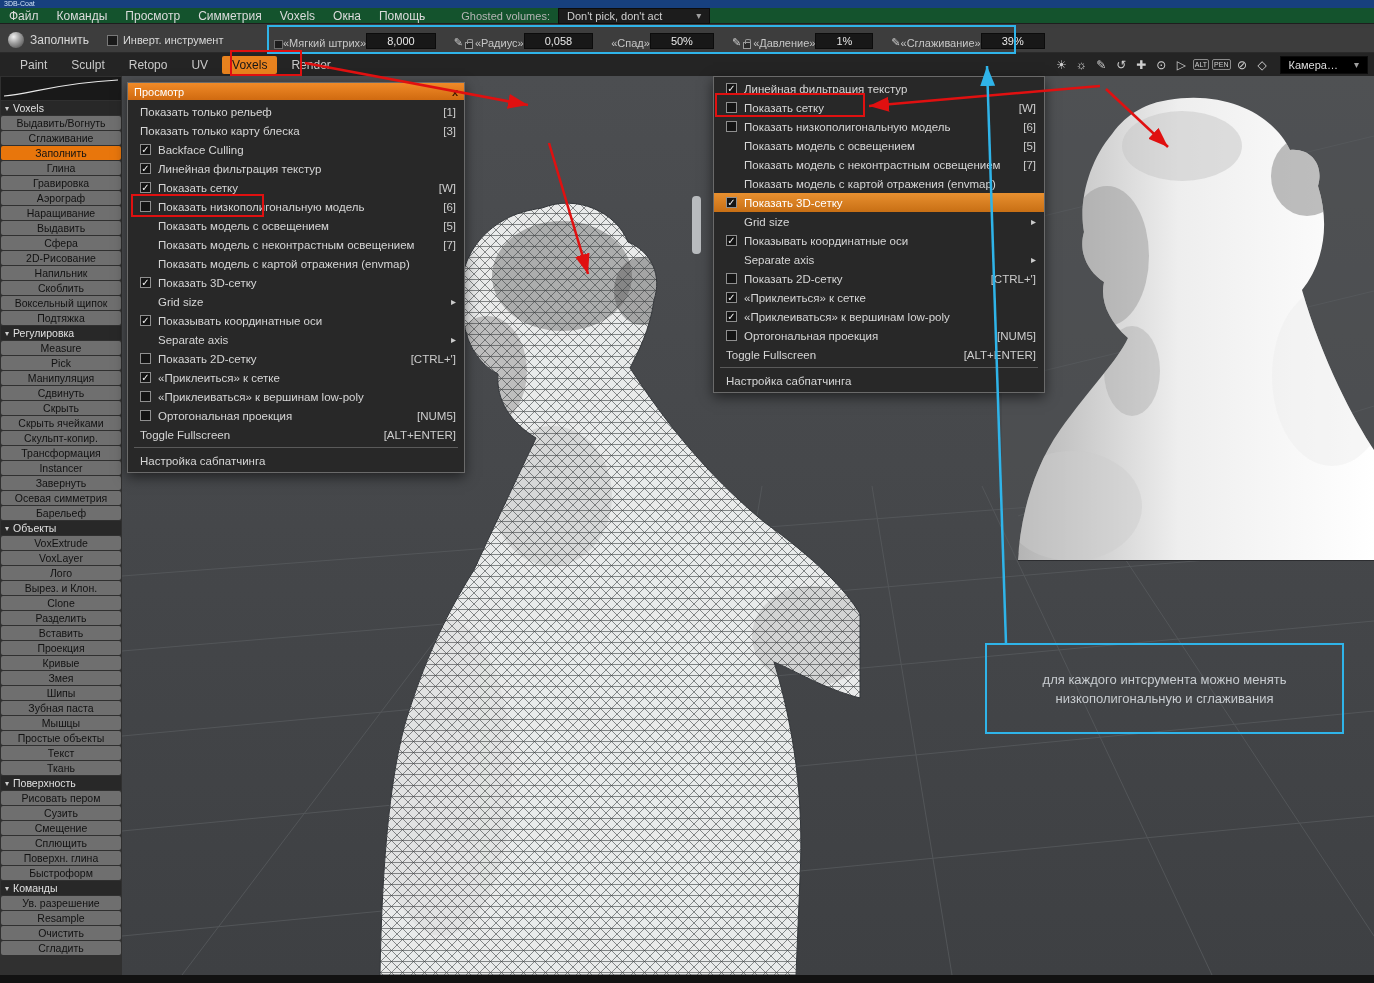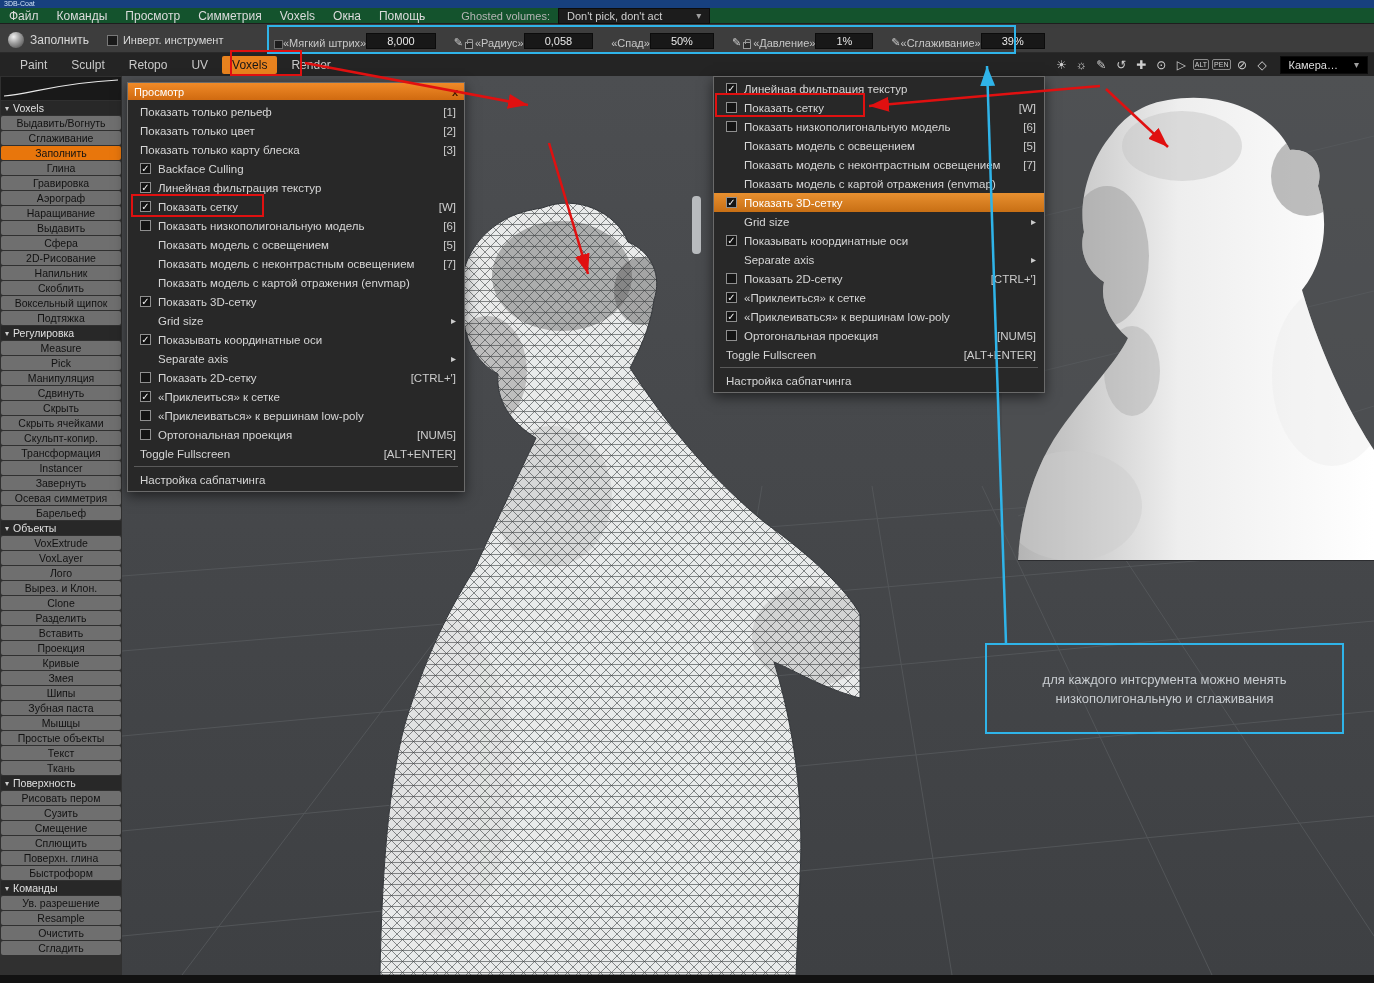--- a/index.html
+++ b/index.html
@@ -351,24 +351,20 @@
     <div class="popup-title">
       <span>Просмотр</span>
       <span class="popup-close">x</span>
     </div>
     <div class="popup-body" id="menu-left-body">
         <div class="menu-item">
           <span class="mlabel">Показать только рельеф</span>
           <span class="mshort">[1]</span>
         </div>
         <div class="menu-item">
-          <span class="mlabel">Показать только цвет</span>
-          <span class="mshort">[2]</span>
-        </div>
-        <div class="menu-item">
           <span class="mlabel">Показать только карту блеска</span>
           <span class="mshort">[3]</span>
         </div>
         <div class="menu-item">
           <span class="mcheck">✓</span>
           <span class="mlabel">Backface Culling</span>
         </div>
         <div class="menu-item">
           <span class="mcheck">✓</span>
           <span class="mlabel">Линейная фильтрация текстур</span>

